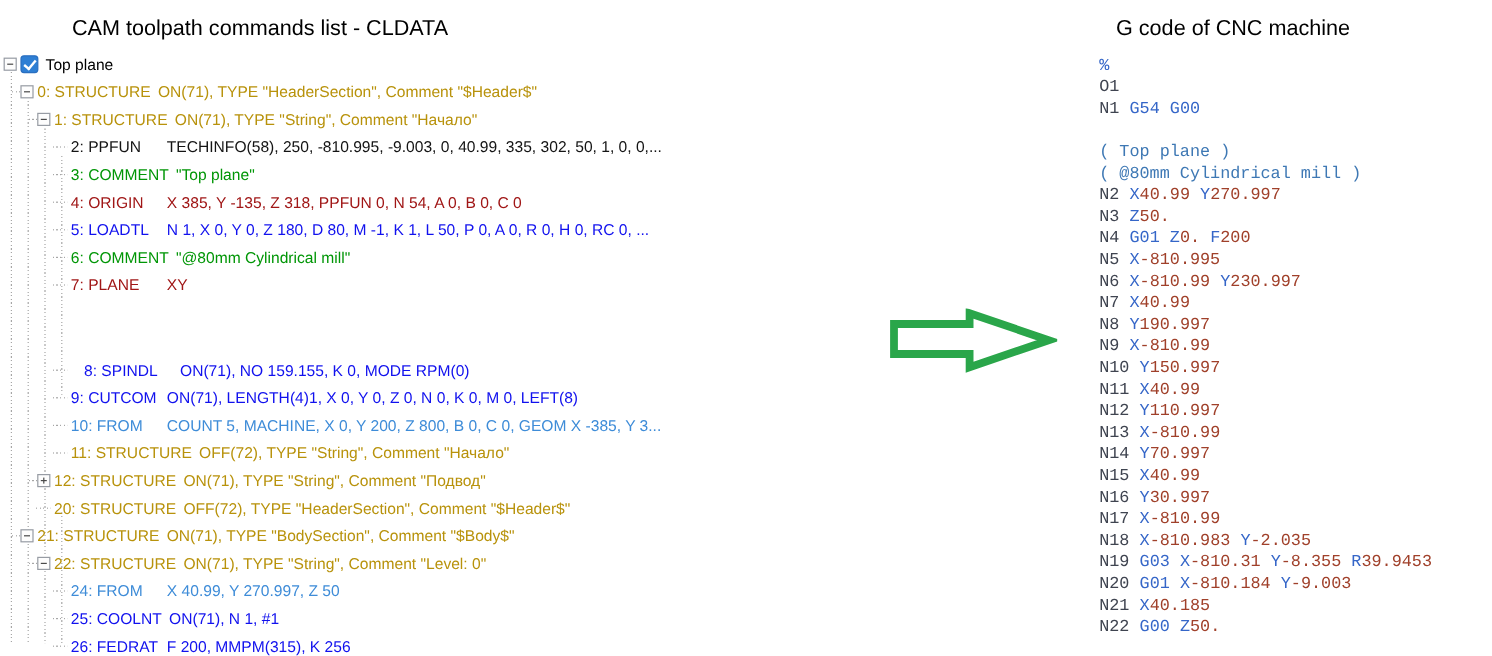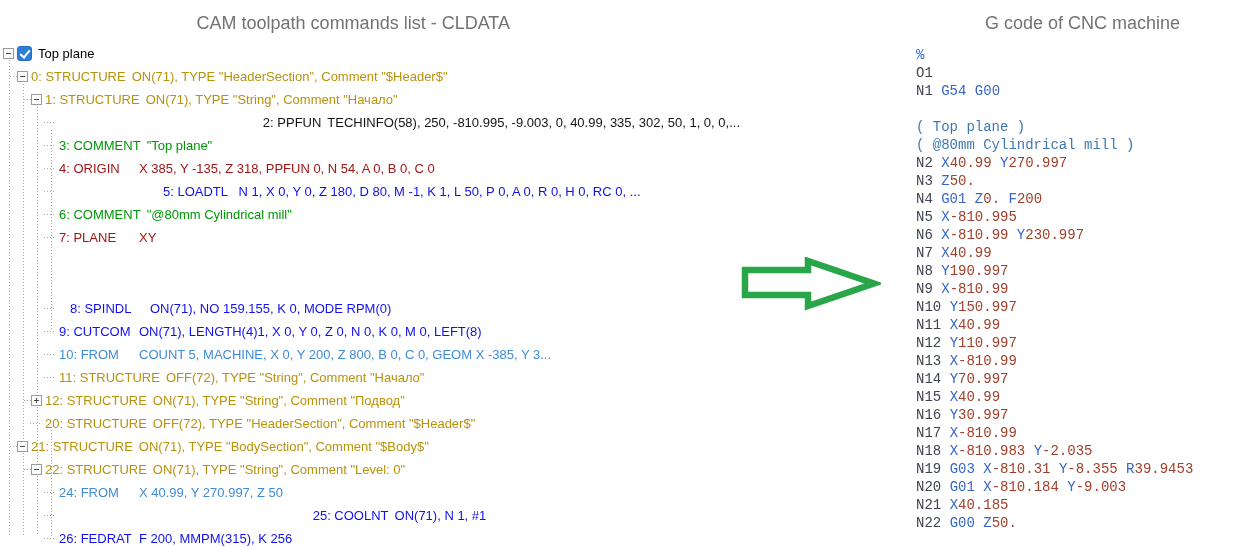--- a/index.html
+++ b/index.html
@@ -1,21 +1,21 @@
 <!DOCTYPE html>
 <html><head>
 <meta charset="utf-8">
 <style>
   html,body{margin:0;padding:0;}
   body{
     width:1243px;height:547px;position:relative;background:#ffffff;
     font-family:"Liberation Sans", sans-serif;overflow:hidden;
   }
   .panel-title{
-    position:absolute;top:13px;font-size:18px;color:#737373;text-align:right;
+    position:absolute;top:13px;font-size:18px;color:#000000;text-align:left;
     white-space:nowrap;
   }
   #left-title{left:60px;width:450px;}
   #right-title{left:930px;width:250px;}
 
   
   #tree{position:absolute;left:0;top:42px;width:740px;height:505px;font-size:13px;}
   .trow{position:relative;height:23px;line-height:23px;white-space:nowrap;}
   .trow .cmd{display:inline-block;min-width:74px;padding-right:6px;}
   .vg{position:absolute;width:1px;
@@ -23,21 +23,21 @@
   .hline{position:absolute;top:11px;height:1px;
       background:repeating-linear-gradient(to right,#a6a6a6 0,#a6a6a6 1px,transparent 1px,transparent 3px);}
   .xbox{position:absolute;top:6px;width:9px;height:9px;border:1px solid #979ca4;background:#fdfdfd;box-sizing:content-box;}
   .xbox::before{content:"";position:absolute;left:2px;right:2px;top:4px;height:1px;background:#4a4a4a;}
   .xbox.plus::after{content:"";position:absolute;top:2px;bottom:2px;left:4px;width:1px;background:#4a4a4a;}
   .cbx{position:absolute;left:17px;top:4px;width:15px;height:15px;border-radius:3px;
        background:var(--cb-blue);border:1px solid #2a6fc0;box-sizing:border-box;}
   .cbx::after{content:"";position:absolute;left:4px;top:1px;width:4px;height:8px;
        border:solid #fff;border-width:0 2px 2px 0;transform:rotate(40deg);}
   .c-structure{color:var(--c-structure);}
-  .c-plain{color:#141414;text-align:right;}
+  .c-plain{color:#141414;}
   .c-comment{color:var(--c-comment);}
   .c-darkred{color:var(--c-darkred);}
   .c-blue{color:var(--c-blue);}
   .c-lblue{color:var(--c-lblue);}
 
   
   #code{position:absolute;left:916px;top:46px;font-family:"Liberation Mono", monospace;
         font-size:14px;line-height:18px;white-space:pre;}
   .gline{height:18px;}
   .tk-n{color:var(--g-nword);}
@@ -60,33 +60,33 @@
     <div class="vg" style="left: 23px; top: 42px; height: 452px;"></div>
     <div class="vg" style="left: 37px; top: 65px; height: 429px;"></div>
     <div class="vg" style="left: 51px; top: 88px; height: 199px;"></div>
     <div class="vg" style="left: 51px; top: 385px; height: 109px;"></div>
     <div class="trow"><span class="xbox" style="left: 3px;"></span><span class="cbx checked"></span><span style="padding-left: 38px;">Top plane</span></div>
     <div class="trow c-structure" style="padding-left: 31px;"><span class="hline" style="left: 10px; width: 7px;"></span><span class="xbox" style="left: 17px;"></span><span class="cmd">0: STRUCTURE</span><span>ON(71), TYPE "HeaderSection", Comment "$Header$"</span></div>
     <div class="trow c-structure" style="padding-left: 45px;"><span class="hline" style="left: 24px; width: 7px;"></span><span class="xbox" style="left: 31px;"></span><span class="cmd">1: STRUCTURE</span><span>ON(71), TYPE "String", Comment "Начало"</span></div>
     <div class="trow c-plain" style="padding-left: 59px;"><span class="hline" style="left: 44px; width: 12px;"></span><span class="cmd">2: PPFUN</span><span>TECHINFO(58), 250, -810.995, -9.003, 0, 40.99, 335, 302, 50, 1, 0, 0,...</span></div>
     <div class="trow c-comment" style="padding-left: 59px;"><span class="hline" style="left: 44px; width: 12px;"></span><span class="cmd">3: COMMENT</span><span>"Top plane"</span></div>
     <div class="trow c-darkred" style="padding-left: 59px;"><span class="hline" style="left: 44px; width: 12px;"></span><span class="cmd">4: ORIGIN</span><span>X 385, Y -135, Z 318, PPFUN 0, N 54, A 0, B 0, C 0</span></div>
-    <div class="trow c-blue" style="padding-left: 59px; text-align: center;"><span class="hline" style="left: 44px; width: 12px;"></span><span class="cmd">5: LOADTL</span><span>N 1, X 0, Y 0, Z 180, D 80, M -1, K 1, L 50, P 0, A 0, R 0, H 0, RC 0, ...</span></div>
+    <div class="trow c-blue" style="padding-left: 59px;"><span class="hline" style="left: 44px; width: 12px;"></span><span class="cmd">5: LOADTL</span><span>N 1, X 0, Y 0, Z 180, D 80, M -1, K 1, L 50, P 0, A 0, R 0, H 0, RC 0, ...</span></div>
     <div class="trow c-comment" style="padding-left: 59px;"><span class="hline" style="left: 44px; width: 12px;"></span><span class="cmd">6: COMMENT</span><span>"@80mm Cylindrical mill"</span></div>
     <div class="trow c-darkred" style="padding-left: 59px;"><span class="hline" style="left: 44px; width: 12px;"></span><span class="cmd">7: PLANE</span><span>XY</span></div>
     <div class="trow c-blue" style="padding-left: 70px; margin-top: 48px;"><span class="hline" style="left: 44px; width: 12px;"></span><span class="cmd">8: SPINDL</span><span>ON(71), NO 159.155, K 0, MODE RPM(0)</span></div>
     <div class="trow c-blue" style="padding-left: 59px;"><span class="hline" style="left: 44px; width: 12px;"></span><span class="cmd">9: CUTCOM</span><span>ON(71), LENGTH(4)1, X 0, Y 0, Z 0, N 0, K 0, M 0, LEFT(8)</span></div>
     <div class="trow c-lblue" style="padding-left: 59px;"><span class="hline" style="left: 44px; width: 12px;"></span><span class="cmd">10: FROM</span><span>COUNT 5, MACHINE, X 0, Y 200, Z 800, B 0, C 0, GEOM X -385, Y 3...</span></div>
     <div class="trow c-structure" style="padding-left: 59px;"><span class="hline" style="left: 44px; width: 12px;"></span><span class="cmd">11: STRUCTURE</span><span>OFF(72), TYPE "String", Comment "Начало"</span></div>
     <div class="trow c-structure" style="padding-left: 45px;"><span class="hline" style="left: 24px; width: 7px;"></span><span class="xbox plus" style="left: 31px;"></span><span class="cmd">12: STRUCTURE</span><span>ON(71), TYPE "String", Comment "Подвод"</span></div>
     <div class="trow c-structure" style="padding-left: 45px;"><span class="hline" style="left: 30px; width: 12px;"></span><span class="cmd">20: STRUCTURE</span><span>OFF(72), TYPE "HeaderSection", Comment "$Header$"</span></div>
     <div class="trow c-structure" style="padding-left: 31px;"><span class="hline" style="left: 10px; width: 7px;"></span><span class="xbox" style="left: 17px;"></span><span class="cmd">21: STRUCTURE</span><span>ON(71), TYPE "BodySection", Comment "$Body$"</span></div>
     <div class="trow c-structure" style="padding-left: 45px;"><span class="hline" style="left: 24px; width: 7px;"></span><span class="xbox" style="left: 31px;"></span><span class="cmd">22: STRUCTURE</span><span>ON(71), TYPE "String", Comment "Level: 0"</span></div>
     <div class="trow c-lblue" style="padding-left: 59px;"><span class="hline" style="left: 44px; width: 12px;"></span><span class="cmd">24: FROM</span><span>X 40.99, Y 270.997, Z 50</span></div>
-    <div class="trow c-blue" style="padding-left: 59px; text-align: center;"><span class="hline" style="left: 44px; width: 12px;"></span><span class="cmd">25: COOLNT</span><span>ON(71), N 1, #1</span></div>
+    <div class="trow c-blue" style="padding-left: 59px;"><span class="hline" style="left: 44px; width: 12px;"></span><span class="cmd">25: COOLNT</span><span>ON(71), N 1, #1</span></div>
     <div class="trow c-blue" style="padding-left: 59px;"><span class="hline" style="left: 44px; width: 12px;"></span><span class="cmd">26: FEDRAT</span><span>F 200, MMPM(315), K 256</span></div>
     <div class="trow c-lblue" style="padding-left: 59px;"><span class="hline" style="left: 44px; width: 12px;"></span><span class="cmd">27: GOTO</span><span>X 40.99, Y 270.997, Z 0</span></div>
   </div>
 
 <svg id="arrow" width="140" height="54" viewBox="0 0 140 54">
   <polygon points="4,13 67,13 67,4 133,26.5 67,49 67,38 4,38" fill="#ffffff" stroke-width="6.5" stroke-linejoin="miter" stroke="#2AA64A"></polygon>
 </svg>
 
 <div id="code"><div class="gline"><span class="tk-g">%</span></div><div class="gline"><span class="tk-n">O1</span></div><div class="gline"><span class="tk-n">N1</span> <span class="tk-g">G54</span> <span class="tk-g">G00</span></div><div class="gline">&nbsp;</div><div class="gline"><span class="tk-c">( Top plane )</span></div><div class="gline"><span class="tk-c">( @80mm Cylindrical mill )</span></div><div class="gline"><span class="tk-n">N2</span> <span class="tk-a">X</span><span class="tk-v">40.99</span> <span class="tk-a">Y</span><span class="tk-v">270.997</span></div><div class="gline"><span class="tk-n">N3</span> <span class="tk-a">Z</span><span class="tk-v">50.</span></div><div class="gline"><span class="tk-n">N4</span> <span class="tk-g">G01</span> <span class="tk-a">Z</span><span class="tk-v">0.</span> <span class="tk-a">F</span><span class="tk-v">200</span></div><div class="gline"><span class="tk-n">N5</span> <span class="tk-a">X</span><span class="tk-v">-810.995</span></div><div class="gline"><span class="tk-n">N6</span> <span class="tk-a">X</span><span class="tk-v">-810.99</span> <span class="tk-a">Y</span><span class="tk-v">230.997</span></div><div class="gline"><span class="tk-n">N7</span> <span class="tk-a">X</span><span class="tk-v">40.99</span></div><div class="gline"><span class="tk-n">N8</span> <span class="tk-a">Y</span><span class="tk-v">190.997</span></div><div class="gline"><span class="tk-n">N9</span> <span class="tk-a">X</span><span class="tk-v">-810.99</span></div><div class="gline"><span class="tk-n">N10</span> <span class="tk-a">Y</span><span class="tk-v">150.997</span></div><div class="gline"><span class="tk-n">N11</span> <span class="tk-a">X</span><span class="tk-v">40.99</span></div><div class="gline"><span class="tk-n">N12</span> <span class="tk-a">Y</span><span class="tk-v">110.997</span></div><div class="gline"><span class="tk-n">N13</span> <span class="tk-a">X</span><span class="tk-v">-810.99</span></div><div class="gline"><span class="tk-n">N14</span> <span class="tk-a">Y</span><span class="tk-v">70.997</span></div><div class="gline"><span class="tk-n">N15</span> <span class="tk-a">X</span><span class="tk-v">40.99</span></div><div class="gline"><span class="tk-n">N16</span> <span class="tk-a">Y</span><span class="tk-v">30.997</span></div><div class="gline"><span class="tk-n">N17</span> <span class="tk-a">X</span><span class="tk-v">-810.99</span></div><div class="gline"><span class="tk-n">N18</span> <span class="tk-a">X</span><span class="tk-v">-810.983</span> <span class="tk-a">Y</span><span class="tk-v">-2.035</span></div><div class="gline"><span class="tk-n">N19</span> <span class="tk-g">G03</span> <span class="tk-a">X</span><span class="tk-v">-810.31</span> <span class="tk-a">Y</span><span class="tk-v">-8.355</span> <span class="tk-a">R</span><span class="tk-v">39.9453</span></div><div class="gline"><span class="tk-n">N20</span> <span class="tk-g">G01</span> <span class="tk-a">X</span><span class="tk-v">-810.184</span> <span class="tk-a">Y</span><span class="tk-v">-9.003</span></div><div class="gline"><span class="tk-n">N21</span> <span class="tk-a">X</span><span class="tk-v">40.185</span></div><div class="gline"><span class="tk-n">N22</span> <span class="tk-g">G00</span> <span class="tk-a">Z</span><span class="tk-v">50.</span></div></div>
 

